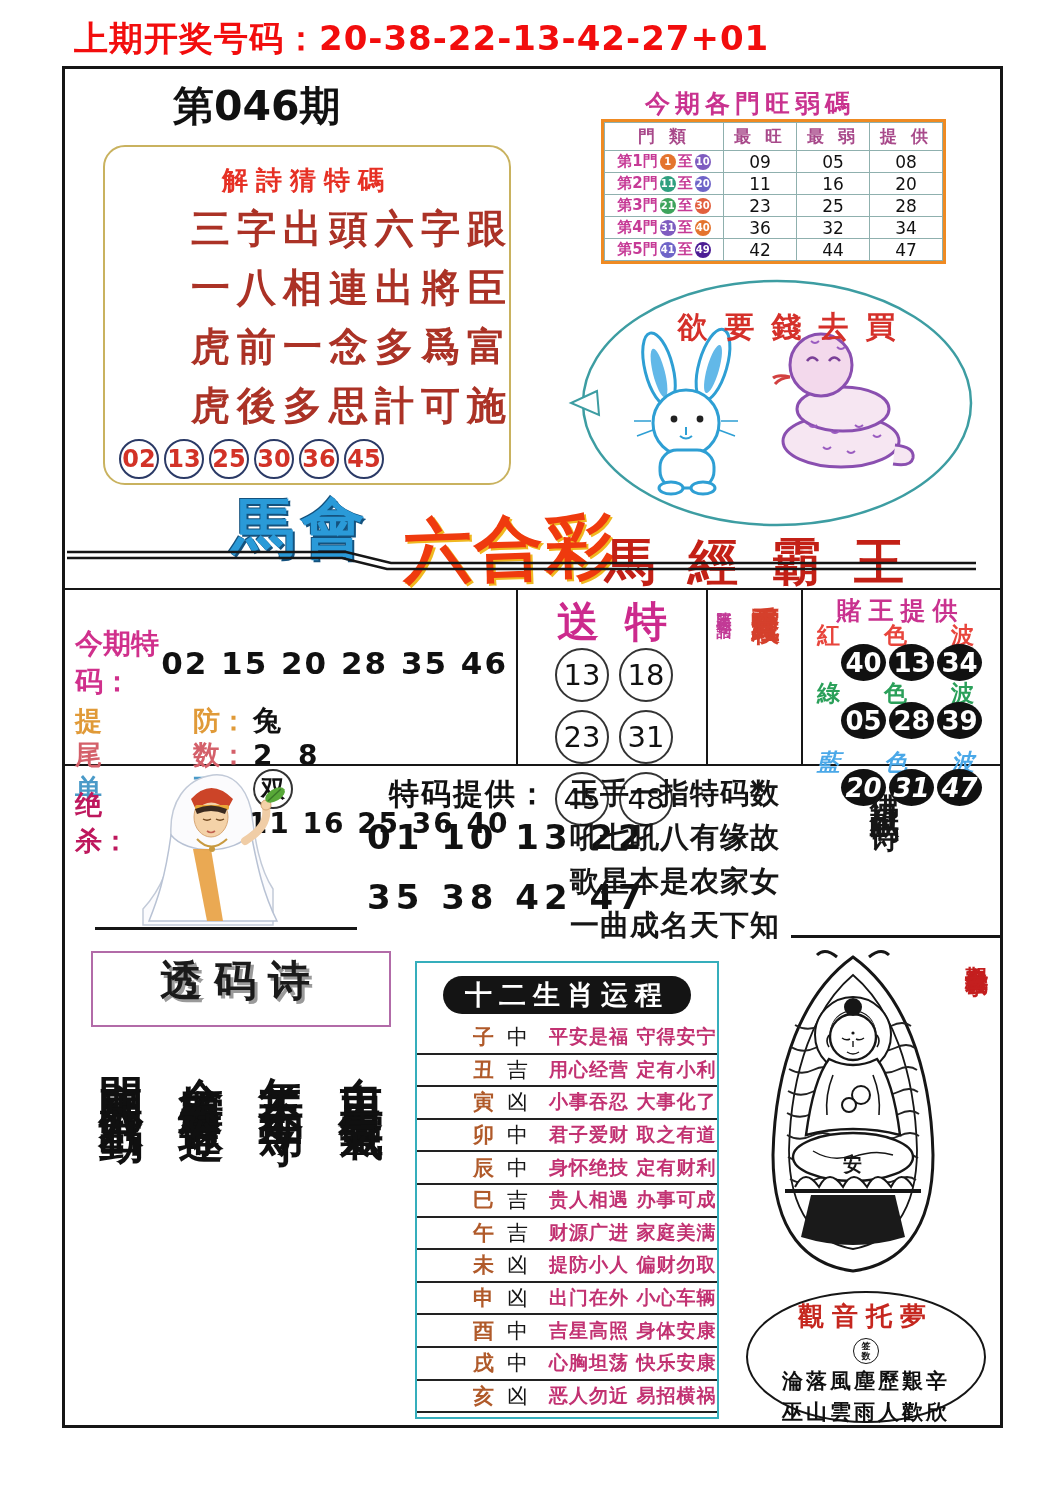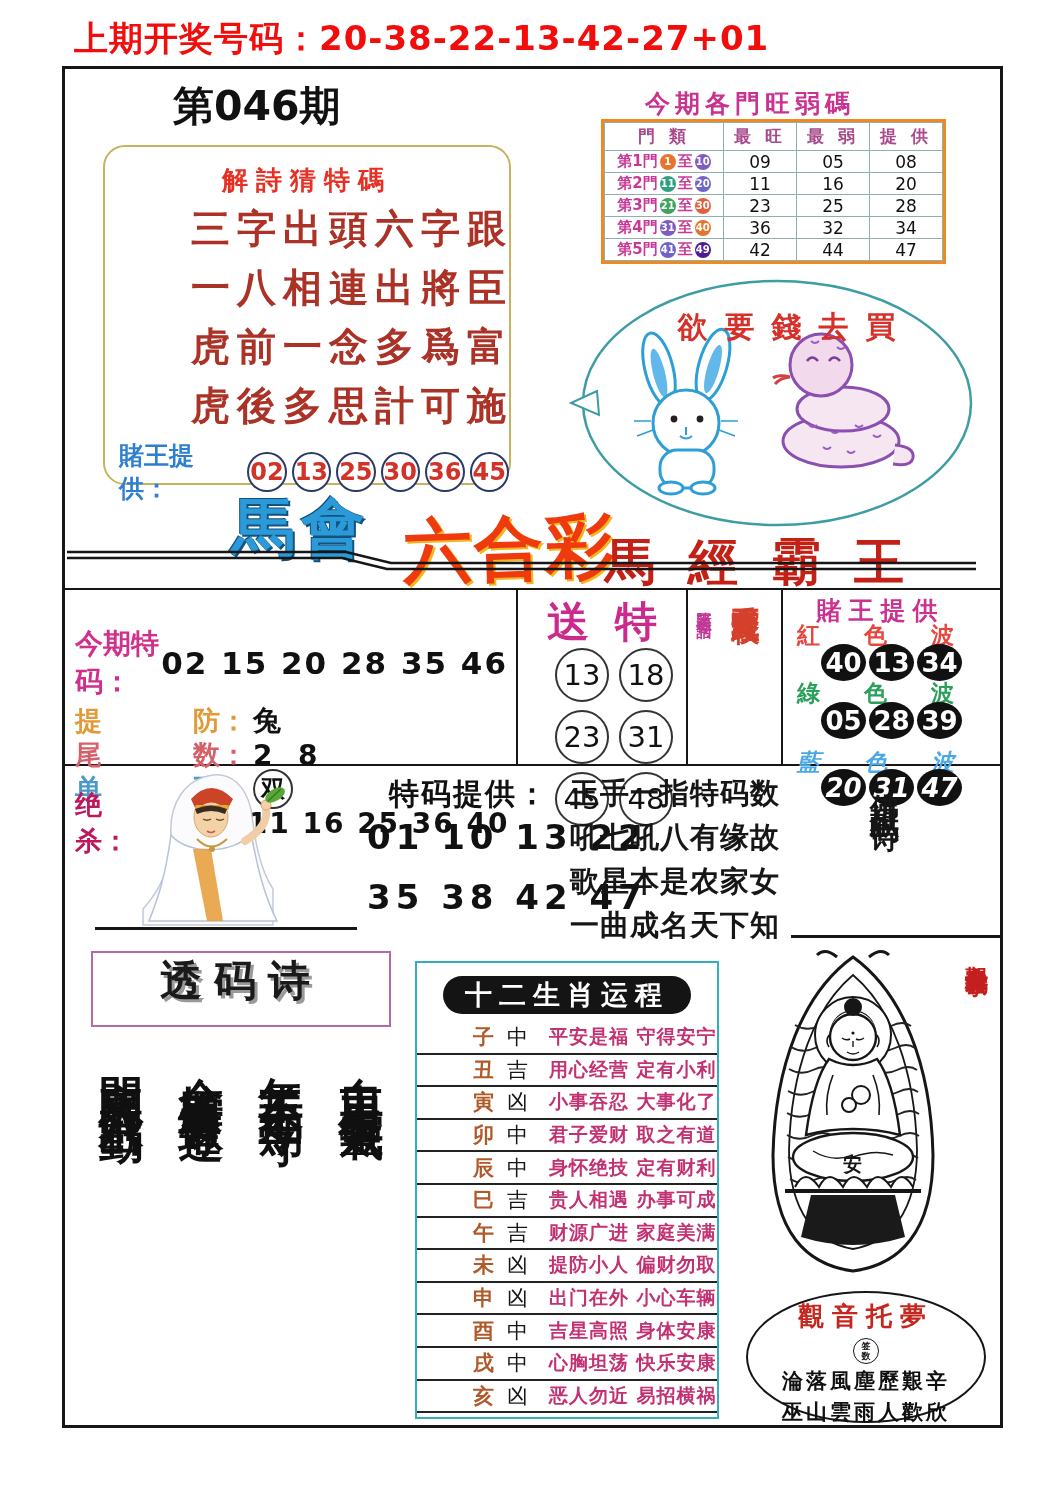--- a/index.html
+++ b/index.html
@@ -43,21 +43,21 @@
   .bn-club{left:166px;top:416px;font-size:64px;font-weight:bold;color:#2a9ad8;letter-spacing:6px;
      text-shadow:2px 2px 0 #14527e,-1px -1px 0 #14527e;}
   .bn-lottery{left:338px;top:434px;font-size:69px;font-weight:bold;color:#ef3a0e;letter-spacing:2px;
      text-shadow:2px 2px 0 #f0b820;transform:rotate(-2deg);}
   .bn-king{left:540px;top:460px;font-size:50px;font-weight:bold;color:#c32016;letter-spacing:33px;white-space:nowrap;}
 
   
   .sec1{left:0;top:519px;width:935px;height:178px;border-top:2px solid #161616;border-bottom:2px solid #161616;display:flex;box-sizing:border-box;}
   .s1c{box-sizing:border-box;height:100%;position:relative;}
   .s1c1{width:453px;border-right:2px solid #161616;padding:6px 8px 0 10px;}
-  .s1c2{width:170px;border-right:2px solid #161616;}
+  .s1c2{width:190px;border-right:2px solid #161616;}
   .s1c3{width:95px;border-right:2px solid #161616;}
   .s1c4{width:195px;}
   .sp-line{display:flex;align-items:center;margin-bottom:3px;margin-top:29px;}
   .sp-label{color:#d0308c;font-size:28px;font-weight:bold;}
   .sp-nums{color:#111;font-size:31px;font-weight:bold;letter-spacing:2px;white-space:pre;}
   .tip-row{display:flex;align-items:center;height:34px;}
   .t1{display:inline-block;width:118px;font-size:27px;font-weight:bold;}
   .t2{display:inline-block;font-size:27px;font-weight:bold;margin-right:6px;}
   .tval{color:#111;font-size:28px;font-weight:bold;white-space:pre;letter-spacing:2px;}
   .dcircle{display:inline-flex;align-items:center;justify-content:center;width:36px;height:36px;border:2px solid #333;border-radius:50%;font-size:24px;font-weight:bold;color:#111;}
@@ -194,21 +194,20 @@
         </table>
     </div>
 
     <div class="abs riddle">
       <div class="riddle-title">解詩猜特碼</div>
       <div class="riddle-lines">三字出頭六字跟
 一八相連出將臣
 虎前一念多爲富
 虎後多思計可施</div>
       <div class="riddle-prov">
-        <span class="plabel">賭王提供：</span>
         <span class="ccircle">02</span>
         <span class="ccircle">13</span>
         <span class="ccircle">25</span>
         <span class="ccircle">30</span>
         <span class="ccircle">36</span>
         <span class="ccircle">45</span>
       </div>
     </div>
 
     <svg class="abs" style="left:498px;top:186px;" width="430" height="320" viewBox="0 0 430 320">

